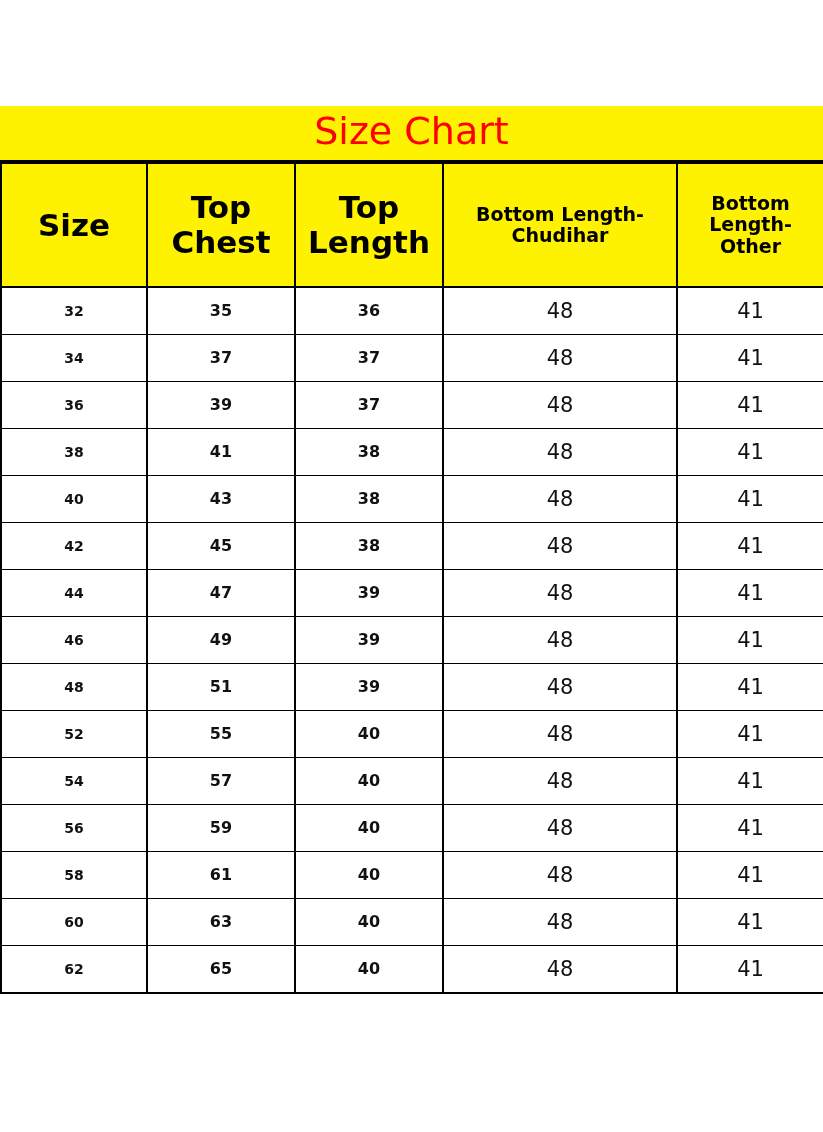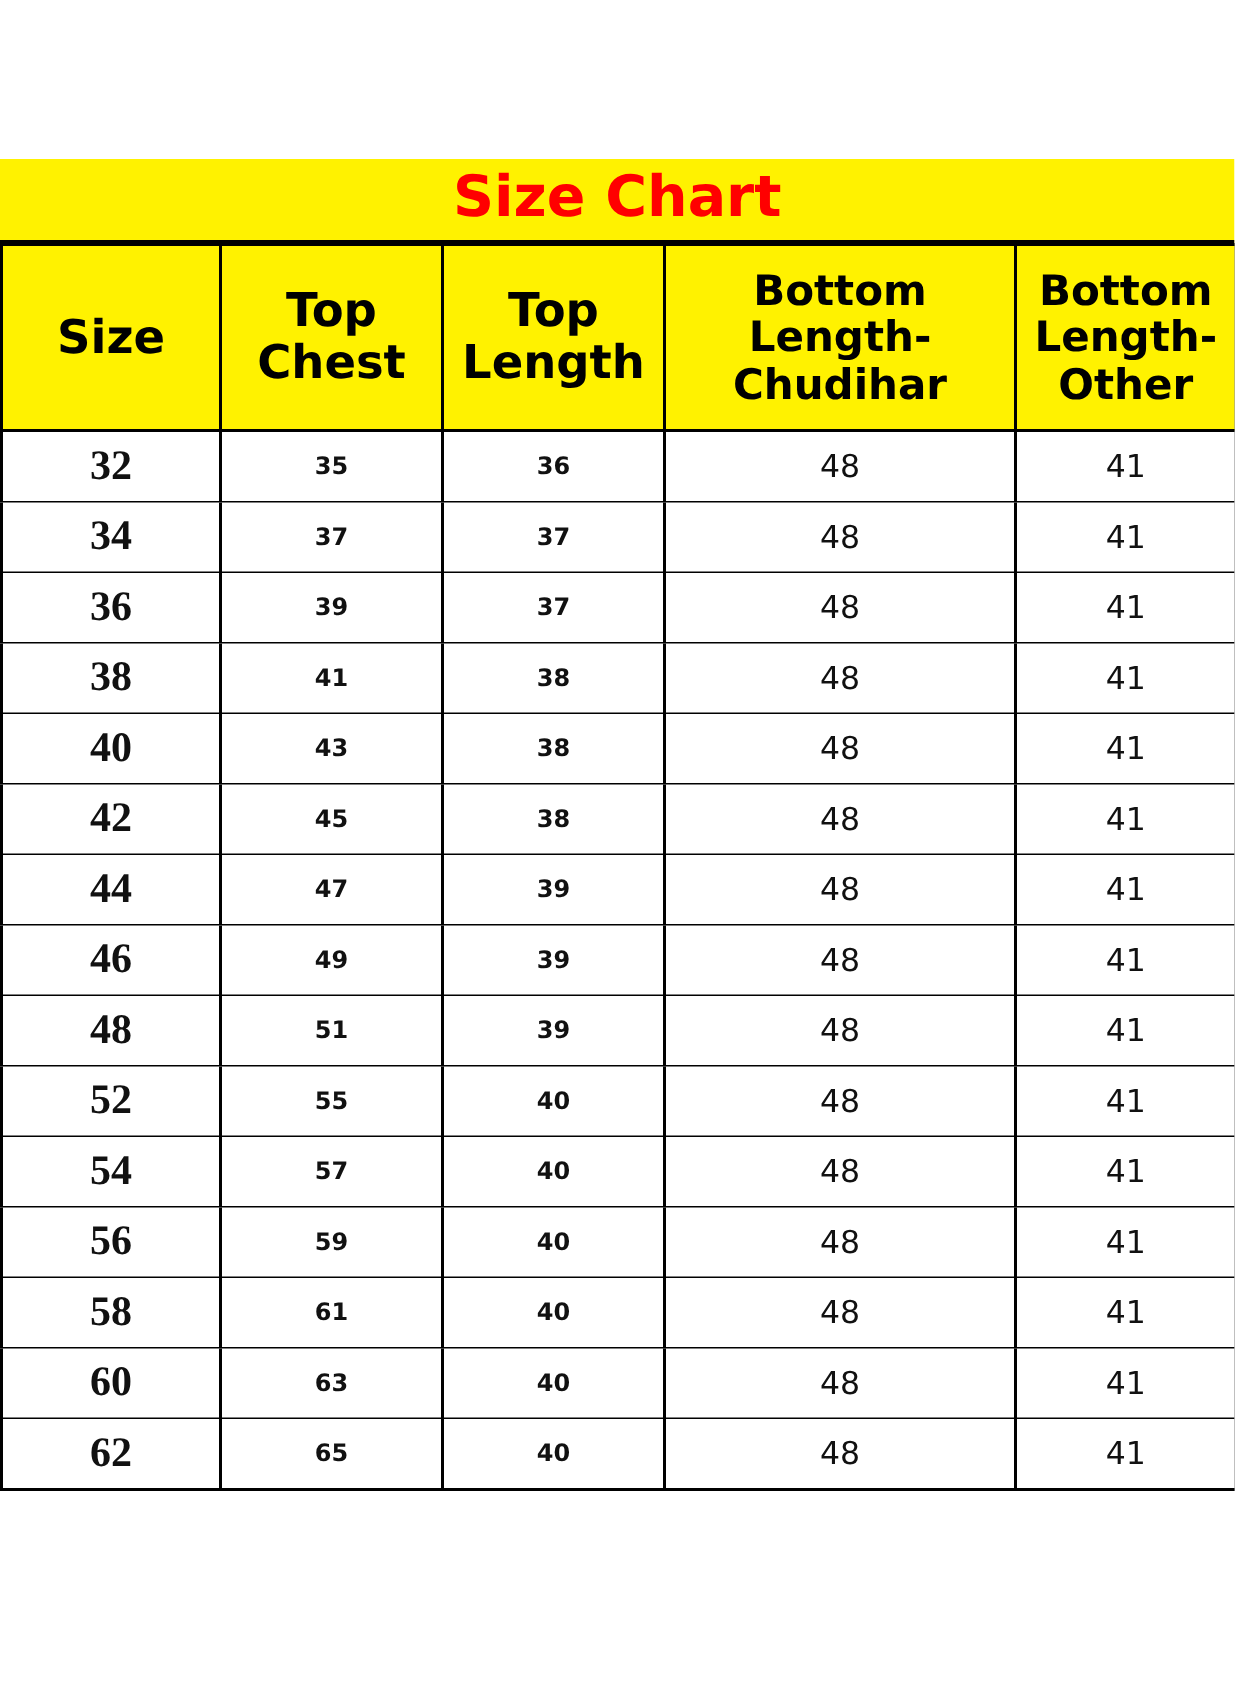--- a/index.html
+++ b/index.html
@@ -21,21 +21,21 @@
     width: 823px;
   }
   .title-bar {
     background: #FFF200;
     text-align: center;
     padding: 6px 0 8px 0;
     border-bottom: 2px solid #000000;
   }
   .title-bar .title-text {
     color: #FF0000;
-    font-weight: bold;
+    font-weight: normal;
     font-size: 38px;
     font-family: "DejaVu Sans", sans-serif;
     letter-spacing: 0px;
     line-height: 1.05;
   }
   table.size-table {
     border-collapse: collapse;
     width: 823px;
     table-layout: fixed;
   }
@@ -51,41 +51,40 @@
     color: #000000;
     font-weight: bold;
     font-size: 31px;
     text-align: center;
     vertical-align: middle;
     height: 118px;
     padding: 2px 4px;
     line-height: 1.12;
   }
   table.size-table th.small {
-    font-size: 28px;
+    font-size: 19px;
   }
   table.size-table td {
     border: 2px solid #000000;
     border-top-width: 1px;
     border-bottom-width: 1px;
     text-align: center;
     vertical-align: middle;
     height: 46px;
     font-size: 23px;
     color: #111111;
     padding: 0;
   }
   table.size-table tr:last-child td {
     border-bottom-width: 2px;
     margin-left: 45px;
   }
   table.size-table td.size-cell {
     font-weight: bold;
-    font-size: 28px;
-    font-family: Liberation Serif, serif;
+    font-size: 14px;
   }
   table.size-table td.num {
     font-weight: bold;
     font-size: 16px;
   }
   table.size-table td.small-num {
     font-size: 21px;
   }
 </style>
 </head>

